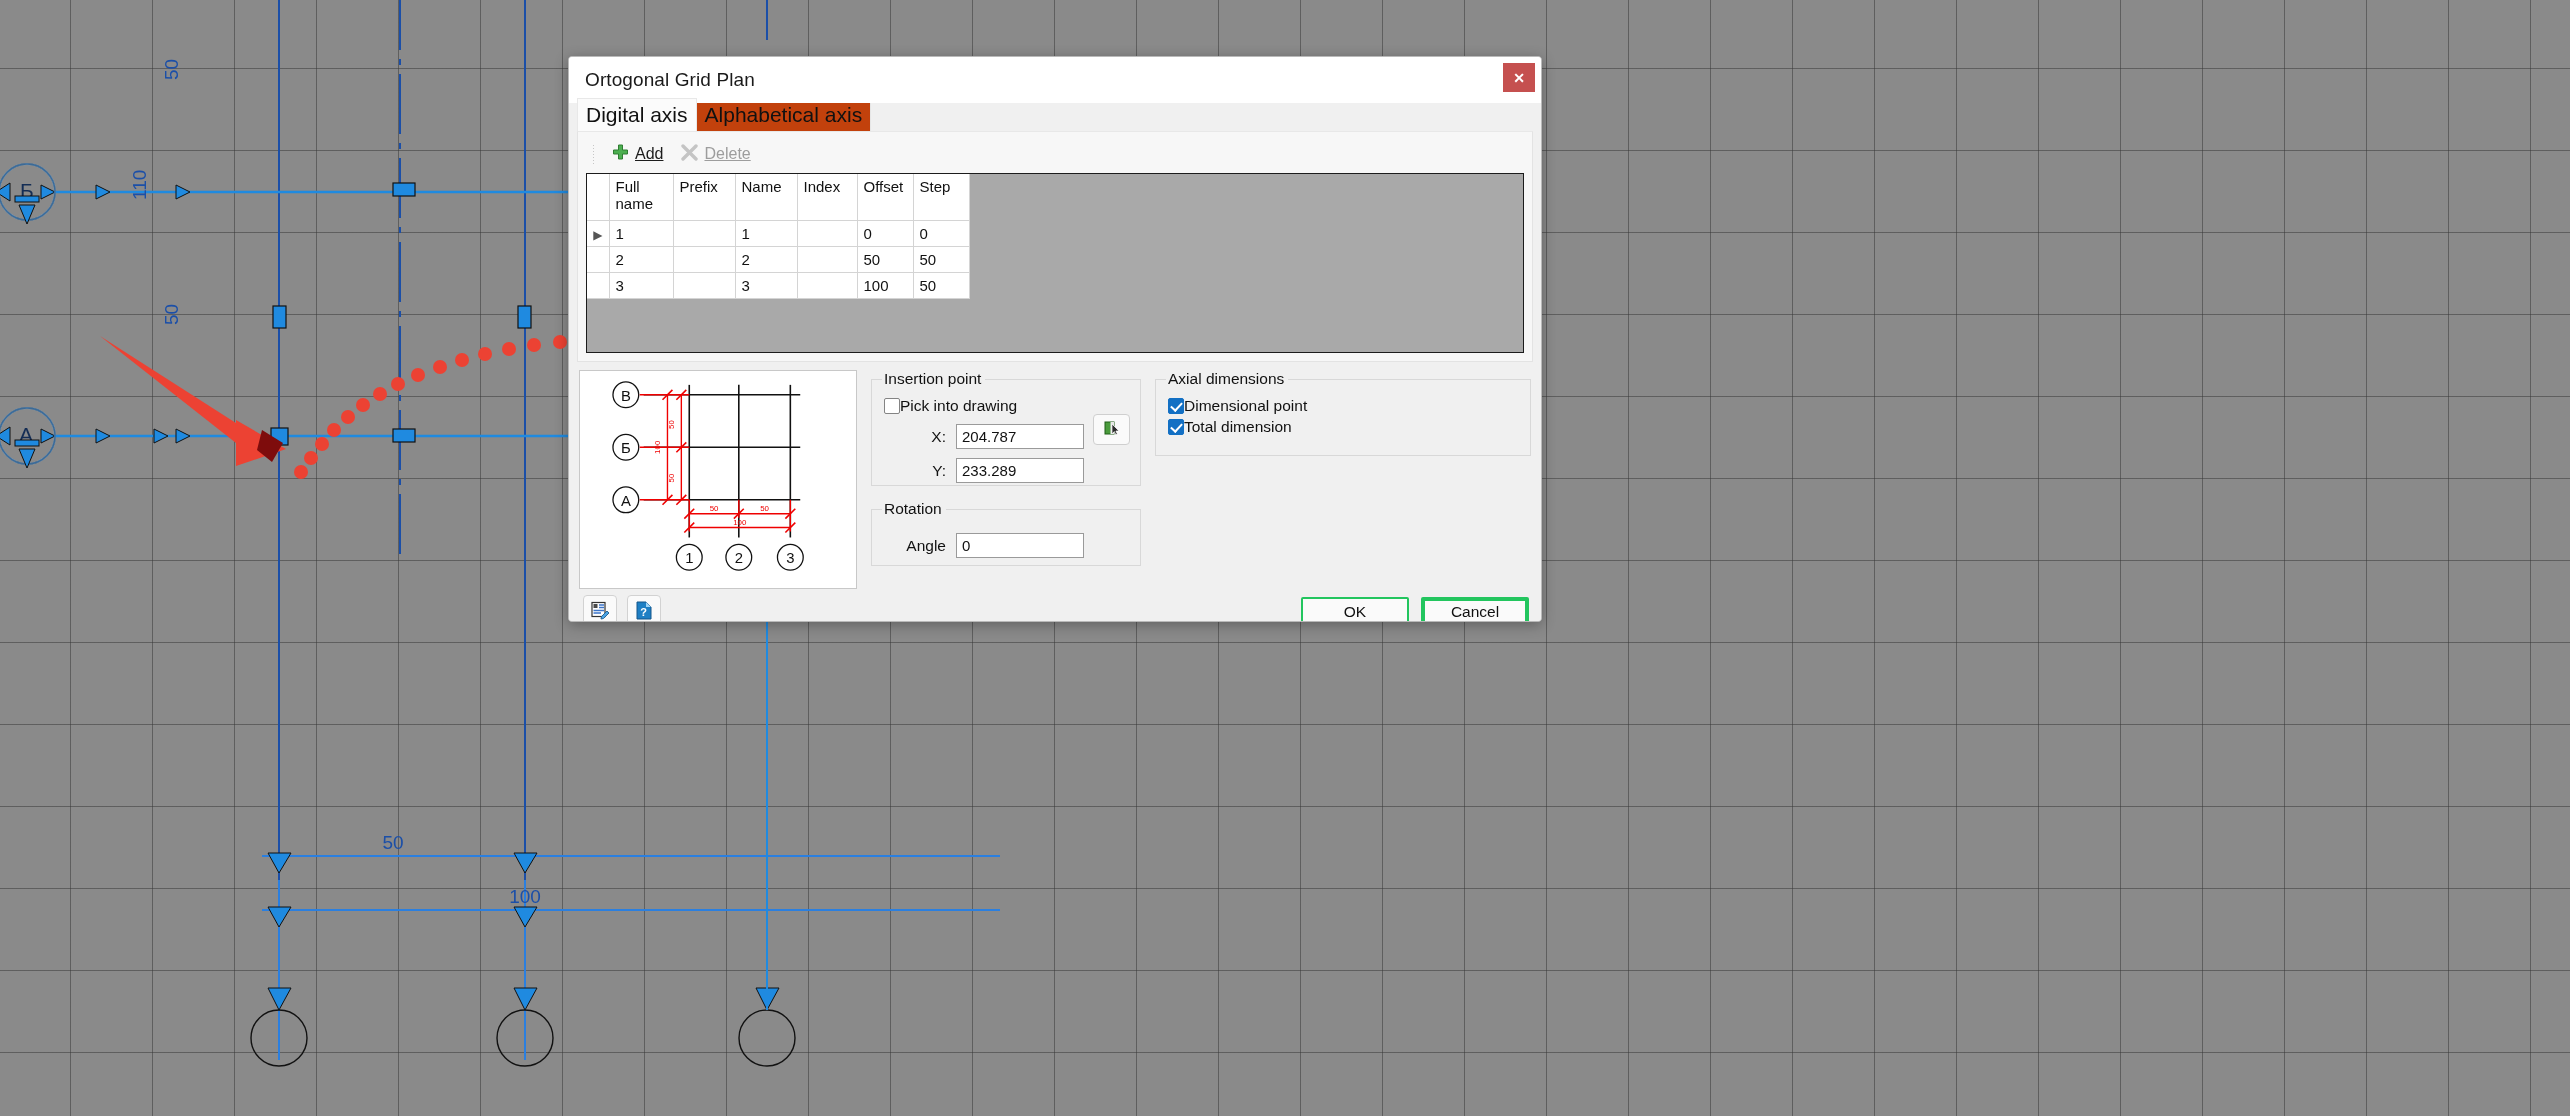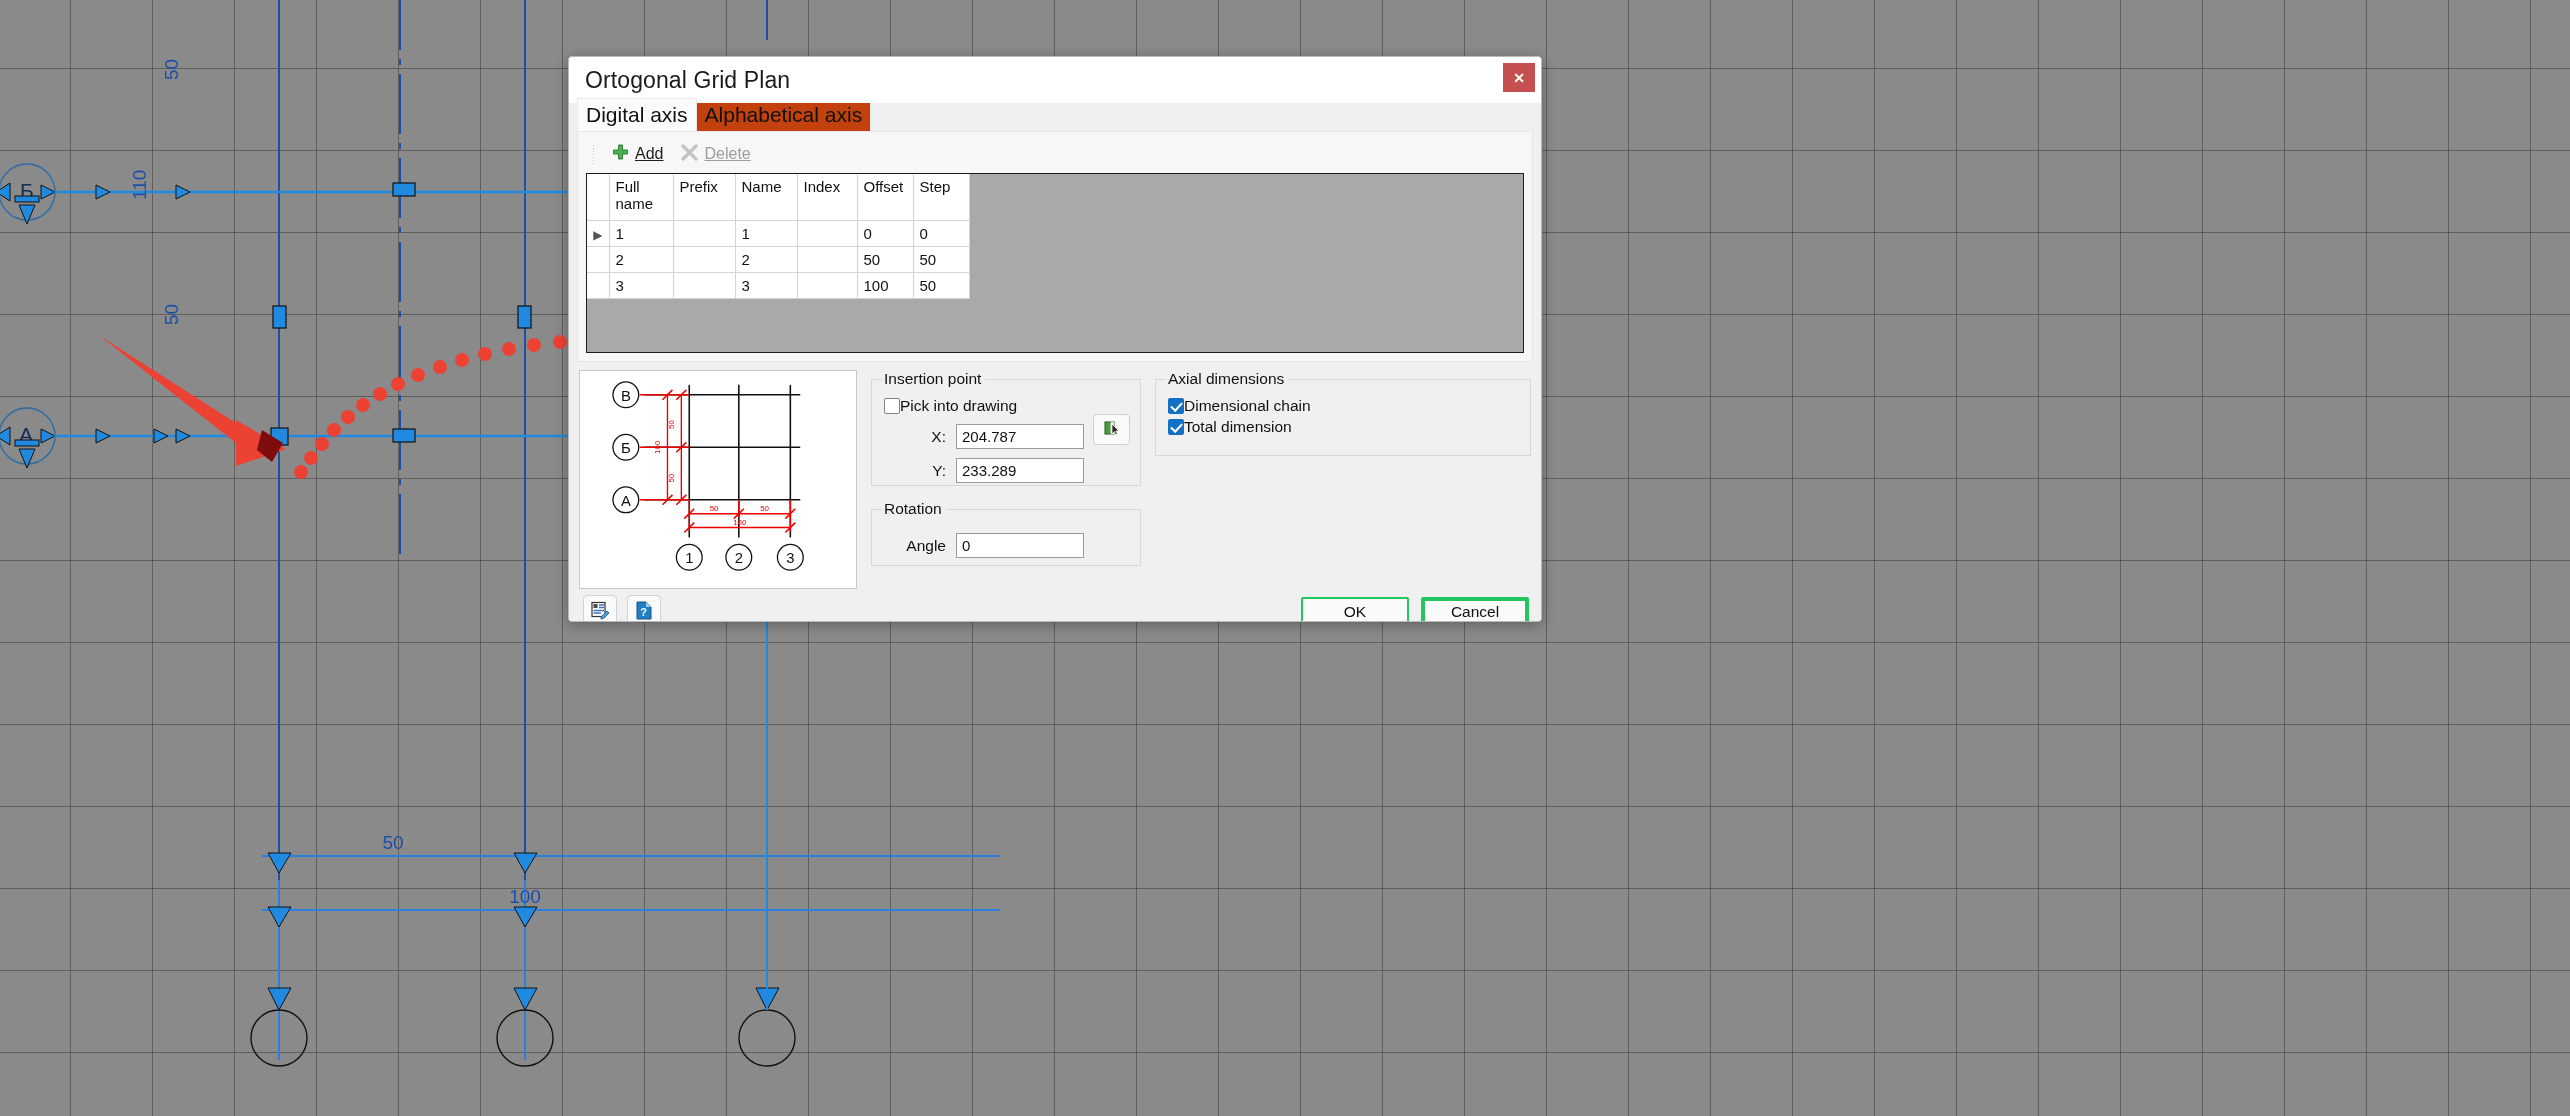--- a/index.html
+++ b/index.html
@@ -32,21 +32,21 @@
     box-shadow: 0 3px 14px rgba(0,0,0,.30);
     display: flex; flex-direction: column;
     overflow: hidden;
   }
   .titlebar {
     height: 46px; background: #ffffff;
     display: flex; align-items: center;
     position: relative; flex: 0 0 auto;
   }
   .title-text {
-    font-size: 23px; color: #1a1a1a; margin-left: 16px; letter-spacing: .1px; text-align: center;
+    font-size: 19px; color: #1a1a1a; margin-left: 16px; letter-spacing: .1px; text-align: center;
   }
   .close-btn {
     position: absolute; right: 6px; top: 6px;
     width: 32px; height: 29px;
     background: #c5504f; color: #fff;
     border: none; cursor: pointer;
     font-size: 14px; font-weight: bold;
     display: flex; align-items: center; justify-content: center;
     line-height: 1;
   }
@@ -480,21 +480,21 @@
             </div>
           </fieldset>
         </div>
 
         <div class="rightcol">
 
           <fieldset class="grp ax-grp">
             <legend>Axial dimensions</legend>
             <div class="cbrow">
               <span class="cbox checked"></span>
-              <span class="cblabel">Dimensional chain</span>
+              <span class="cblabel">Dimensional point</span>
             </div>
             <div class="cbrow">
               <span class="cbox checked"></span>
               <span class="cblabel">Total dimension</span>
             </div>
           </fieldset>
         </div>
       </div>
 
       <div class="footer">

